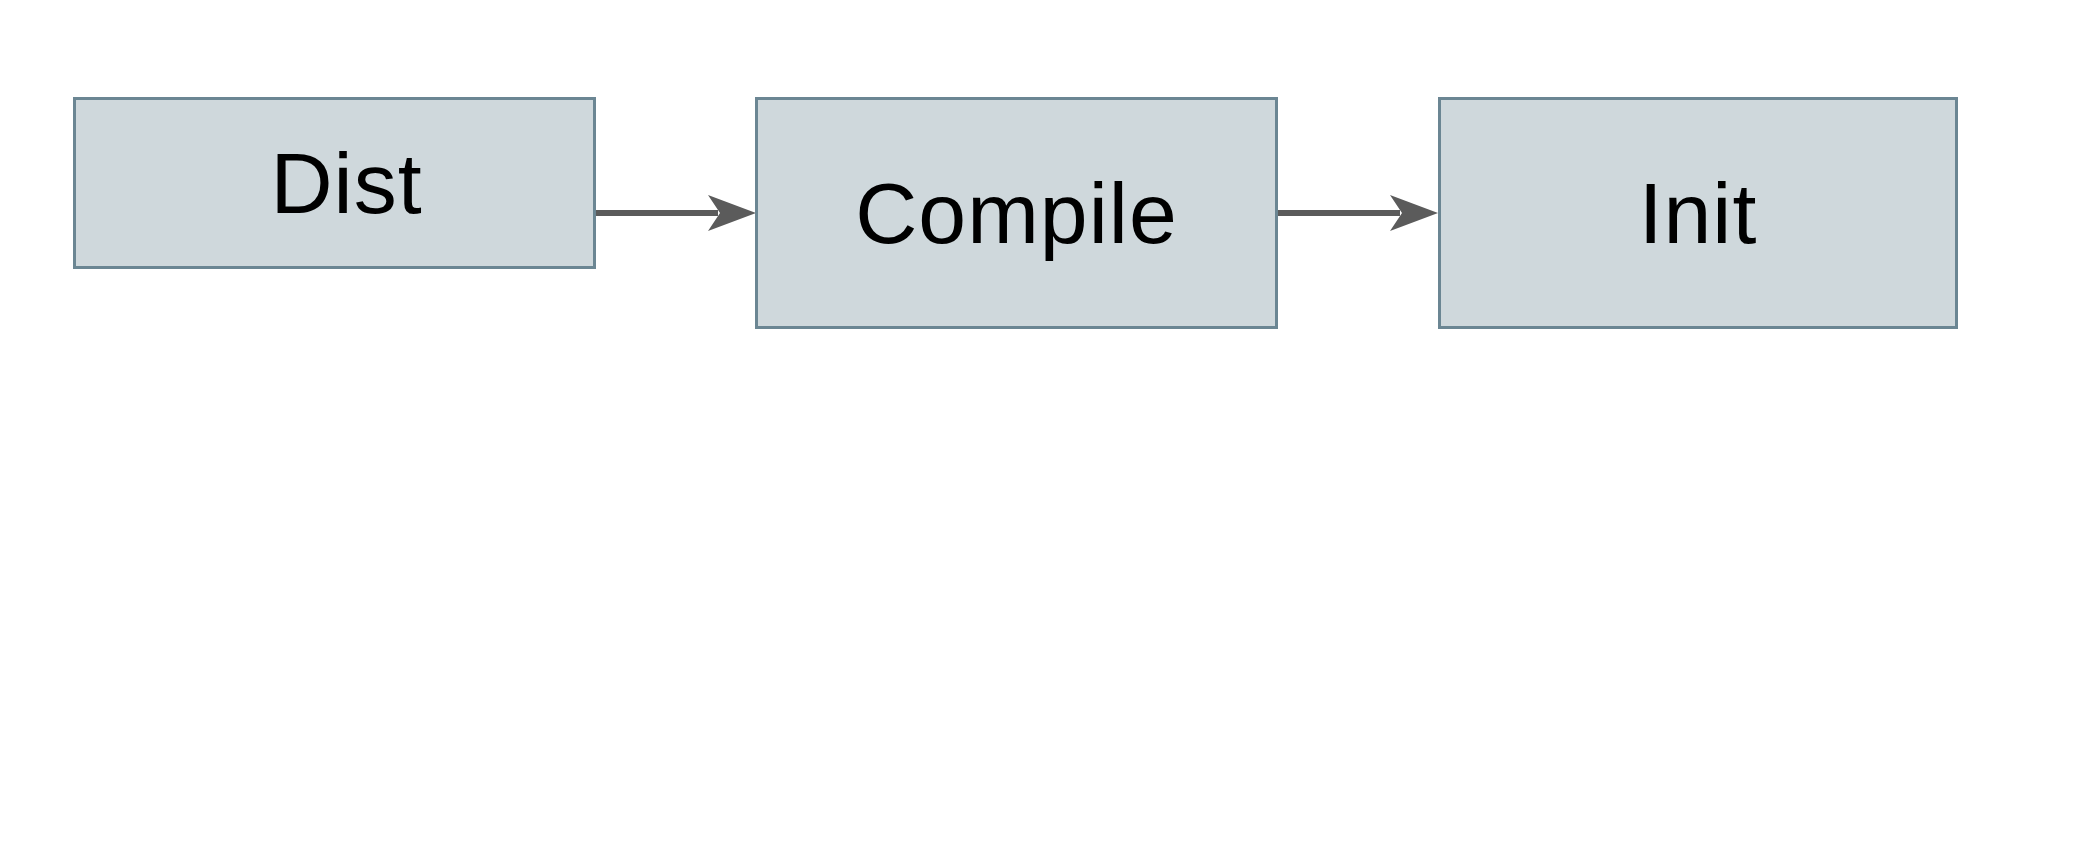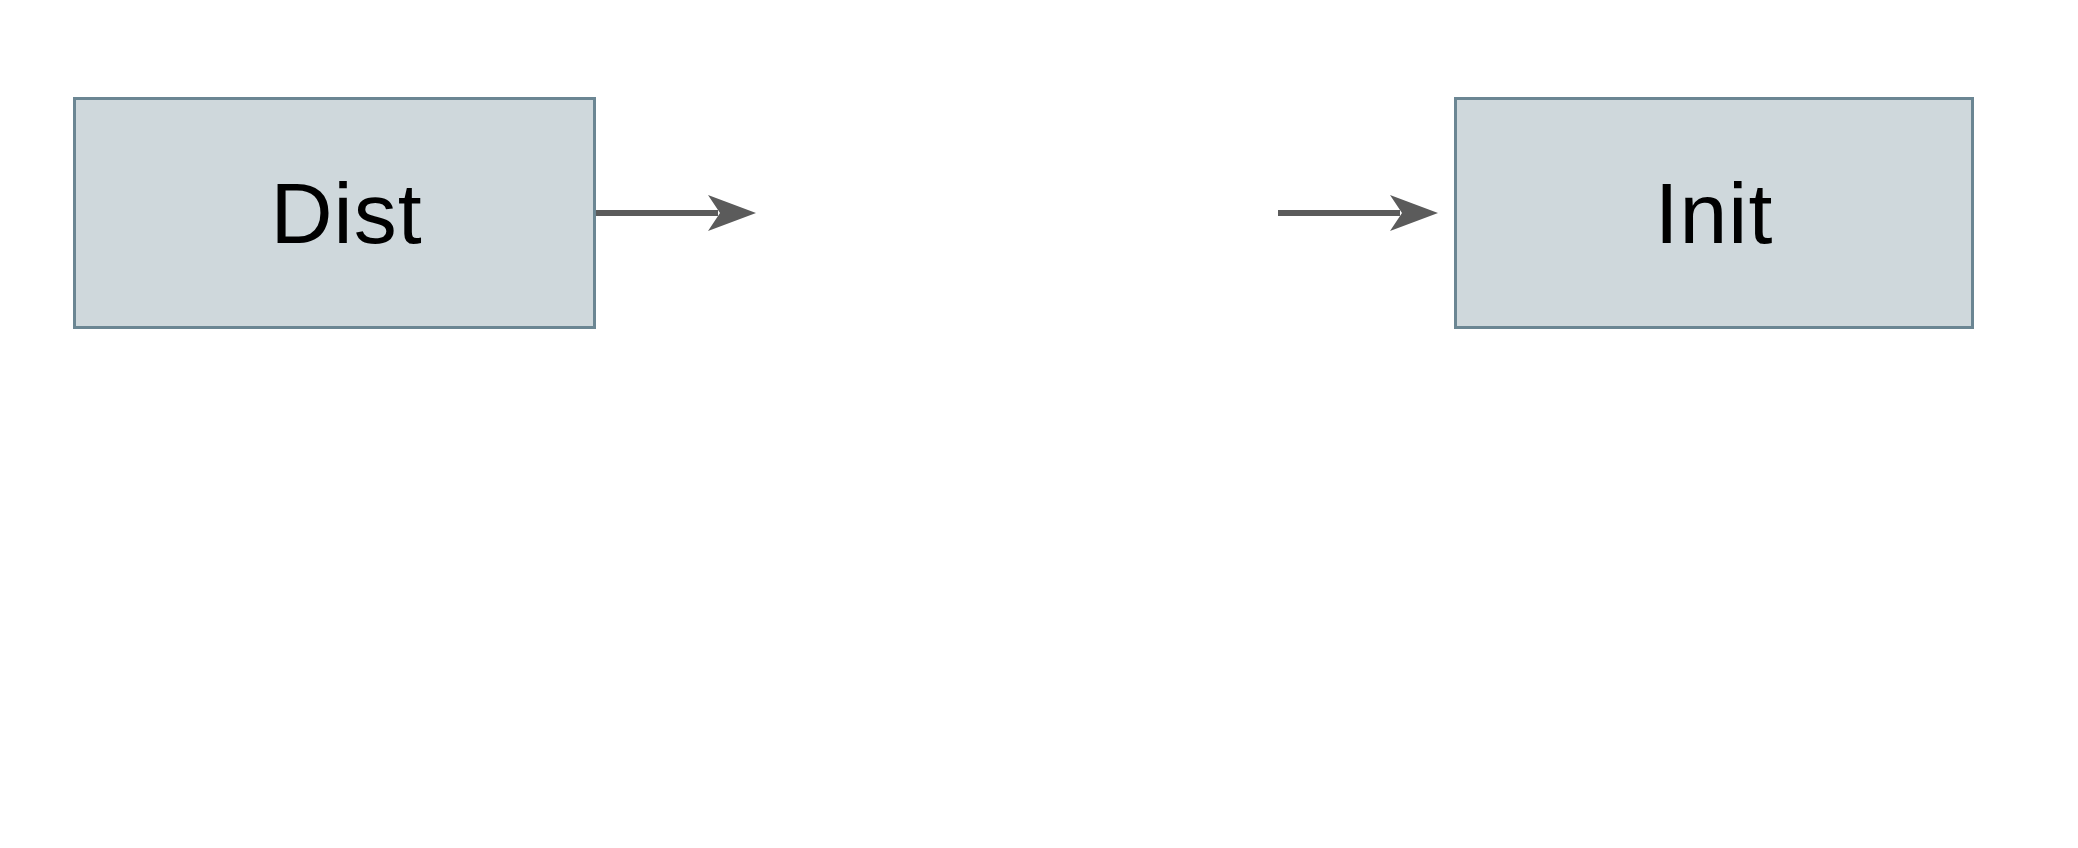--- a/index.html
+++ b/index.html
@@ -28,23 +28,23 @@
     justify-content: center;
   }
   .node .label {
     font-size: 86px;
     font-weight: 400;
     color: var(--text-color);
     letter-spacing: 1px;
     white-space: nowrap;
   }
   
-  .node-dist    { left: 73px;   top: 97px;  width: 523px; height: 232px; padding-left: 24px; }
+  .node-dist    { left: 73px;   top: 97px;  width: 523px; height: 172px; padding-left: 24px; }
   .node-compile { left: 755px;  top: 97px;  width: 523px; height: 232px; }
-  .node-init    { left: 1438px; top: 97px;  width: 520px; height: 232px; margin-left: 16px; }
+  .node-init    { left: 1438px; top: 97px;  width: 520px; height: 232px; }
   .node-clean   { left: 754px;  top: 512px; width: 523px; height: 231px; }
   .arrow {
     position: absolute;
     top: 191px;
     width: 162px;
     height: 44px;
     color: var(--arrow-color);
   }
   .arrow-1 { left: 596px; }
   .arrow-2 { left: 1278px; }
@@ -59,20 +59,23 @@
     <span class="label">Dist</span>
   </div>
 
   <div class="arrow arrow-1">
     <svg viewBox="0 0 162 44" xmlns="http://www.w3.org/2000/svg">
       <line x1="0" y1="22" x2="122" y2="22" stroke="currentColor" stroke-width="6"></line>
       <path d="M 160 22 L 112 4 L 124 22 L 112 40 Z" fill="currentColor"></path>
     </svg>
   </div>
 
+  <div class="node node-compile">
+    <span class="label">Compile</span>
+  </div>
 
   <div class="arrow arrow-2">
     <svg viewBox="0 0 162 44" xmlns="http://www.w3.org/2000/svg">
       <line x1="0" y1="22" x2="122" y2="22" stroke="currentColor" stroke-width="6"></line>
       <path d="M 160 22 L 112 4 L 124 22 L 112 40 Z" fill="currentColor"></path>
     </svg>
   </div>
 
   <div class="node node-init">
     <span class="label">Init</span>

